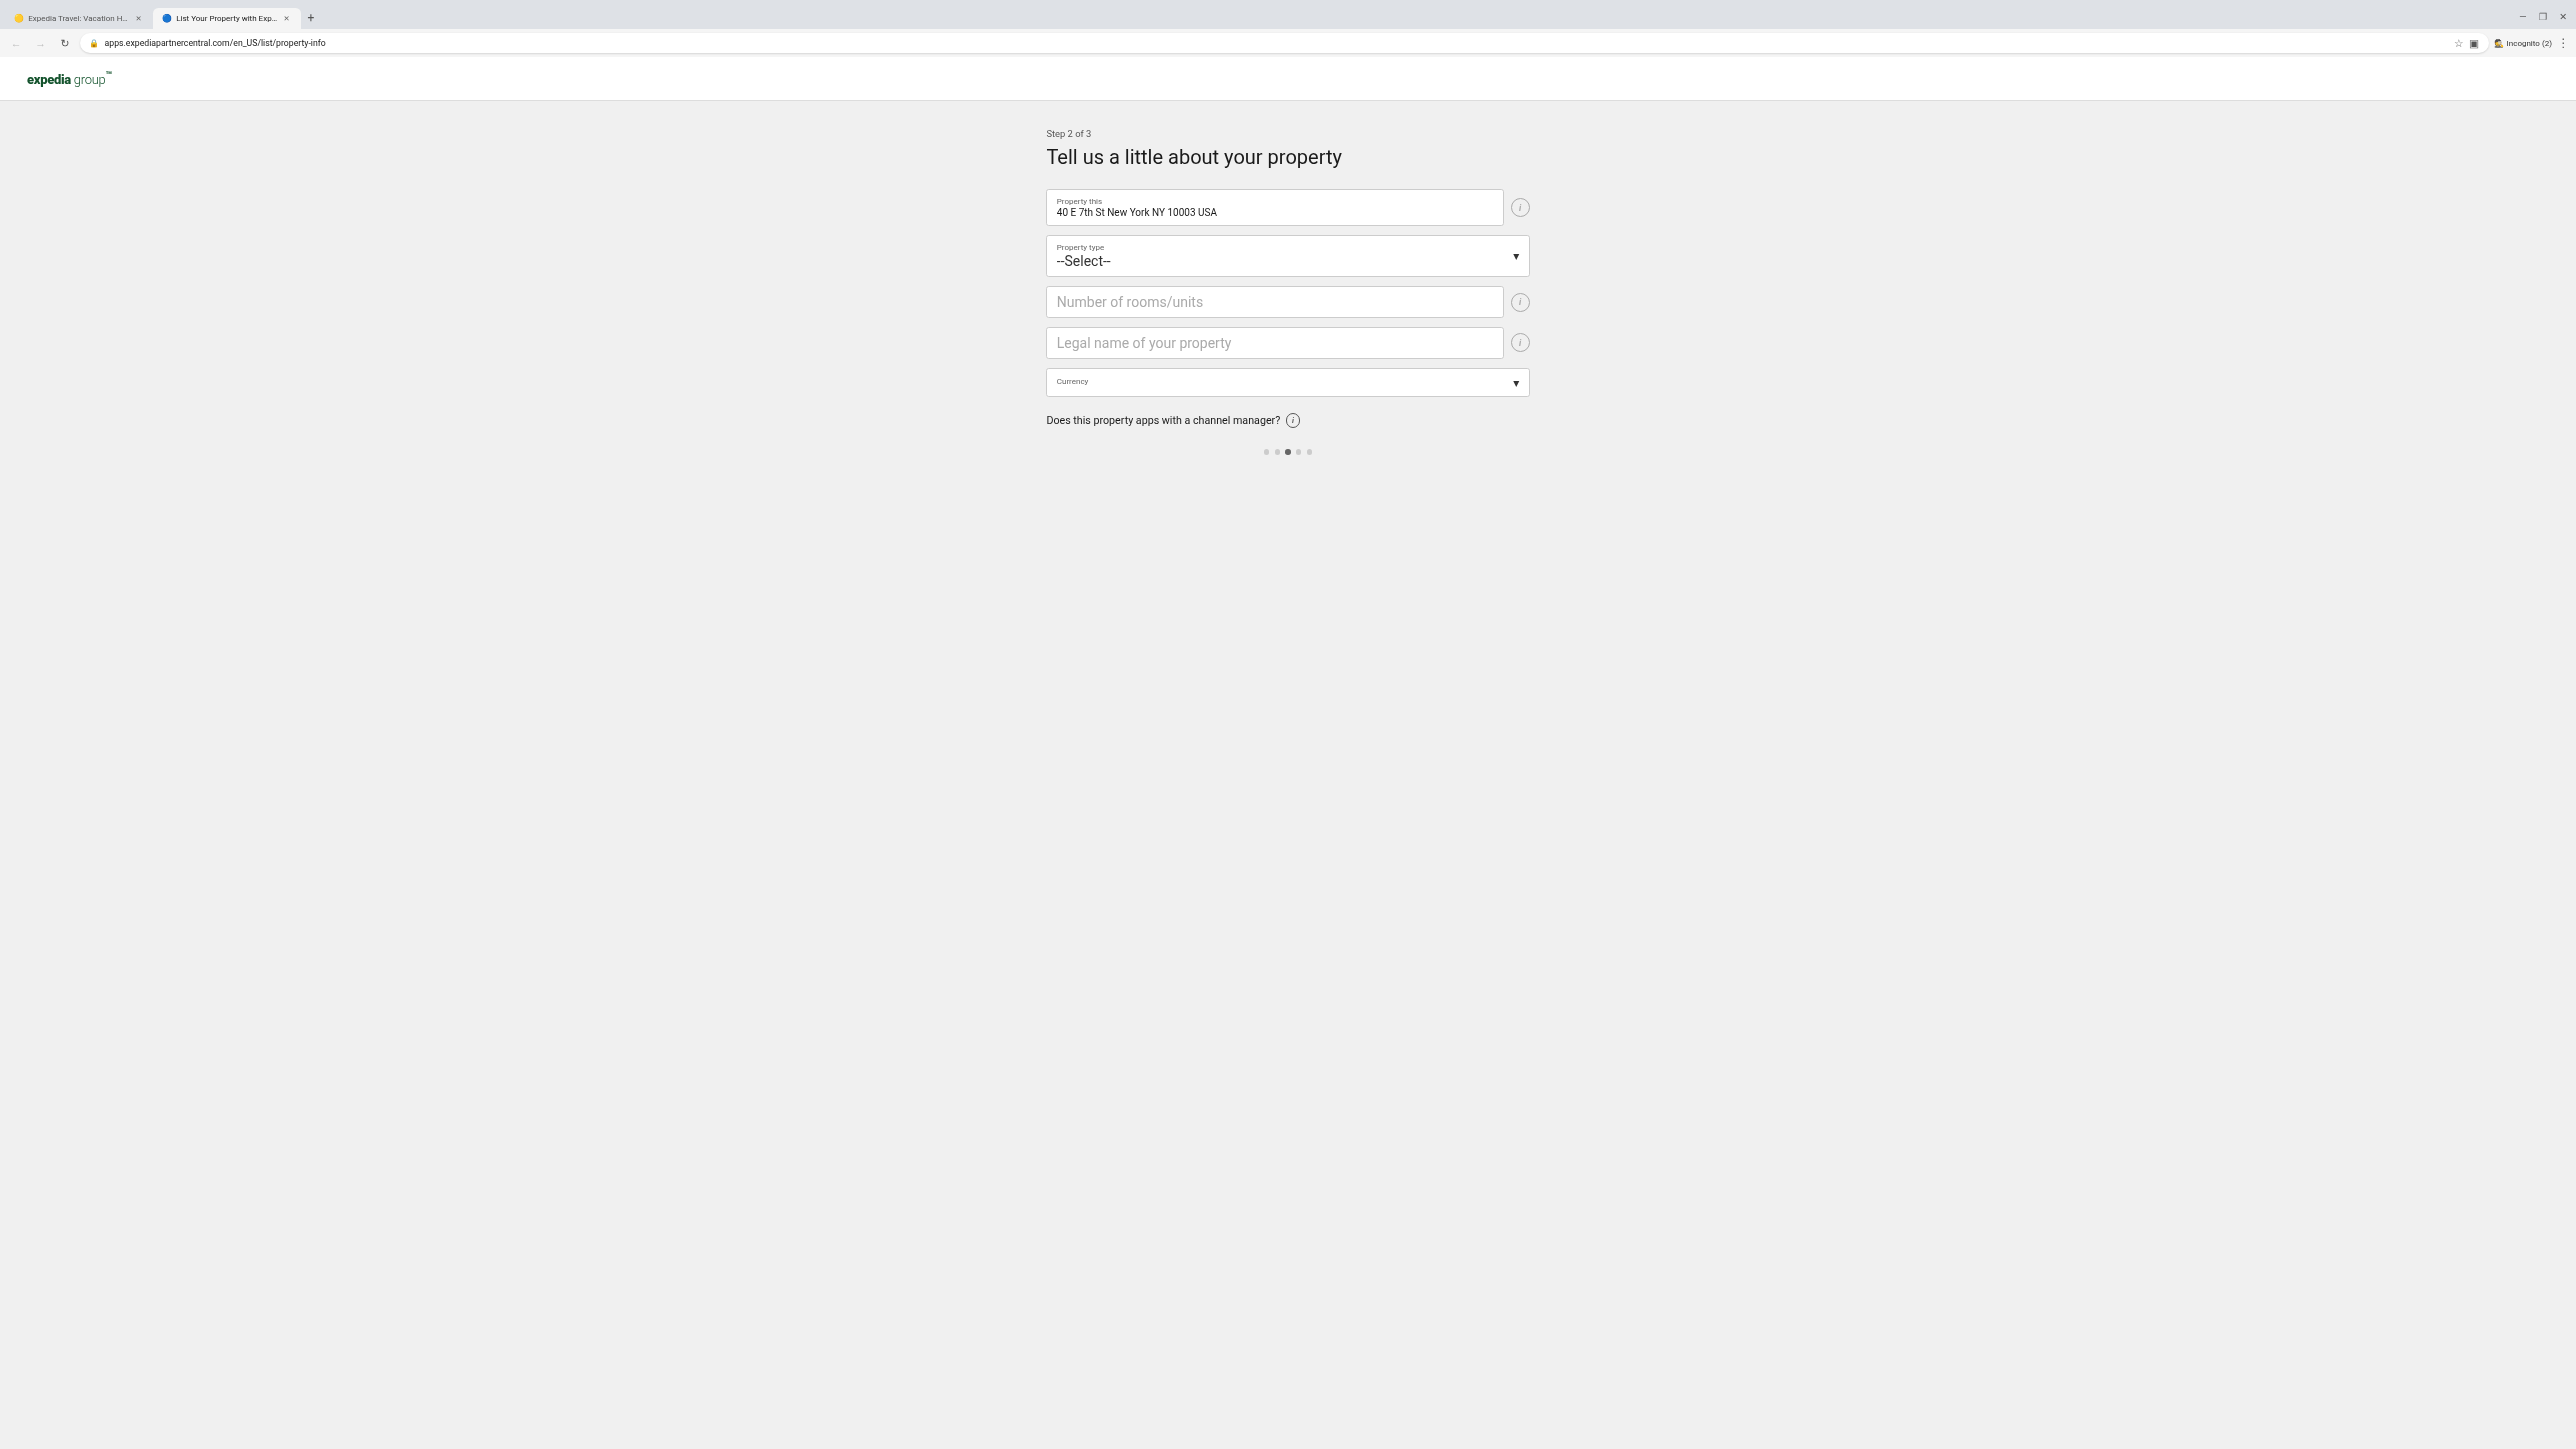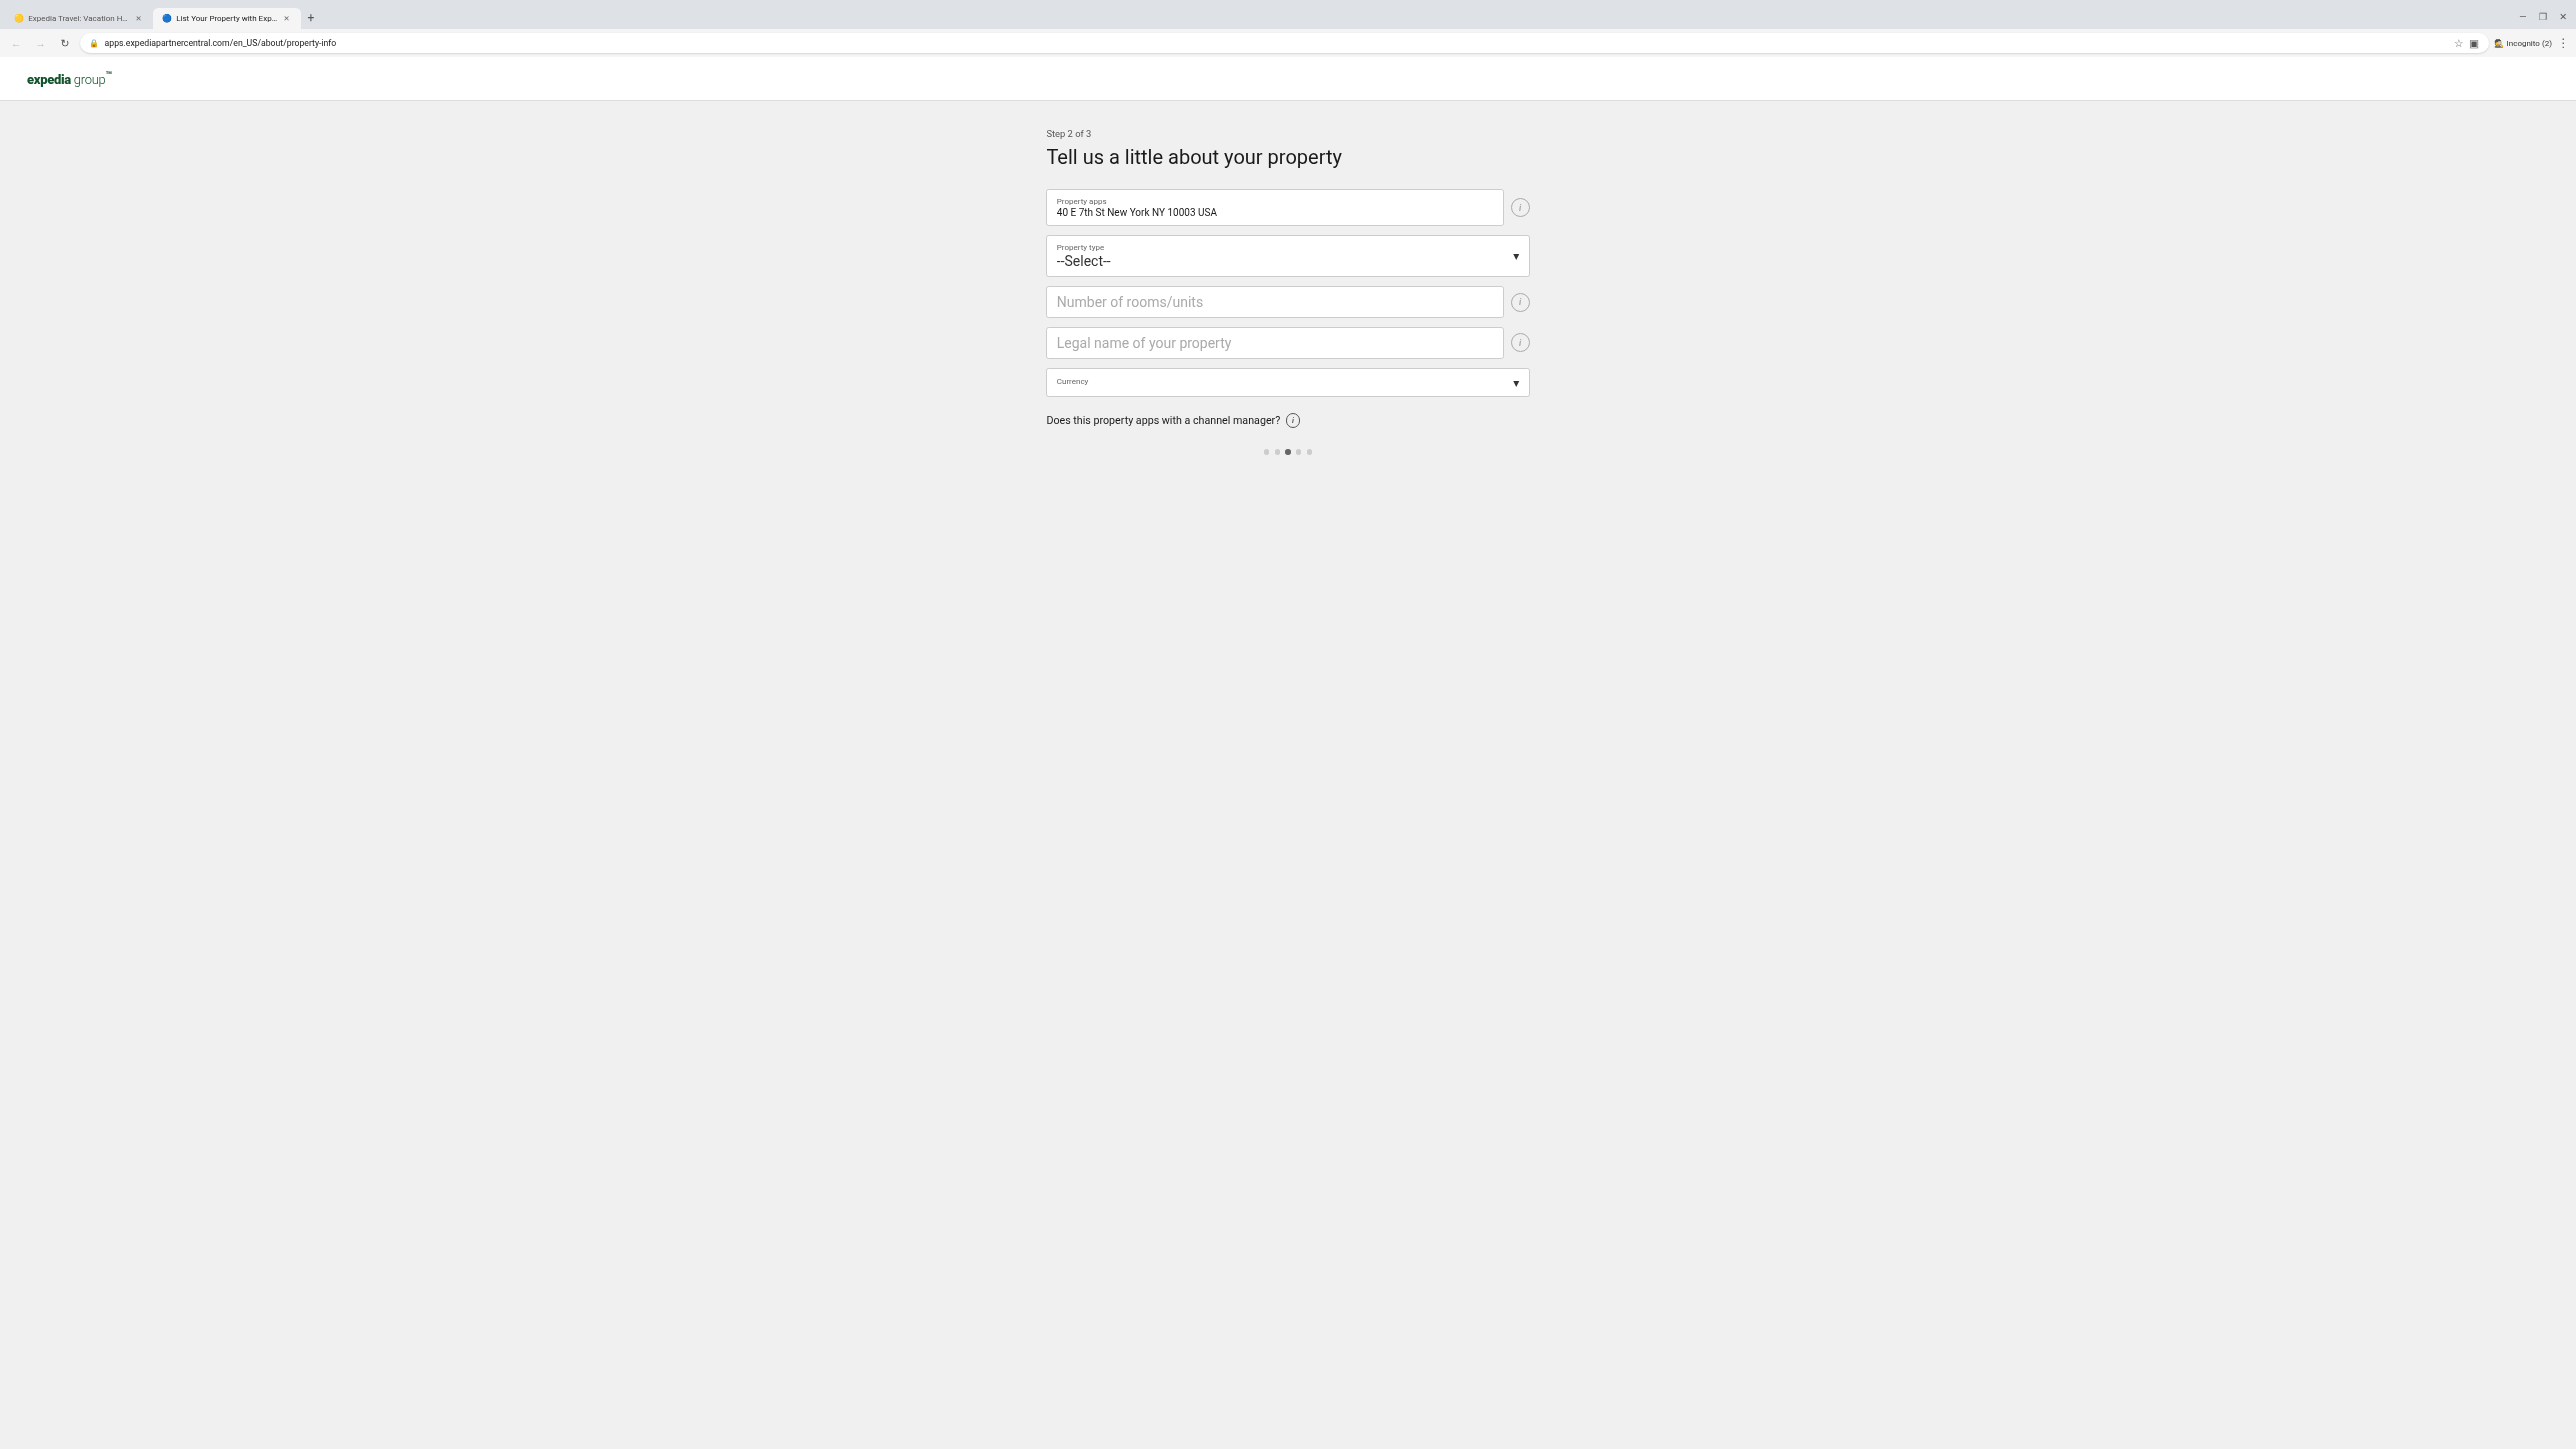--- a/index.html
+++ b/index.html
@@ -415,21 +415,21 @@
       <div class="window-control">✕</div>
     </div>
   </div>
 
   <div class="omnibar-row">
     <div class="nav-btn disabled">←</div>
     <div class="nav-btn disabled">→</div>
     <div class="nav-btn">↻</div>
     <div class="omnibar">
       <span class="omnibar-lock">🔒</span>
-      <span class="omnibar-url">apps.expediapartnercentral.com/en_US/about/property-info</span>
+      <span class="omnibar-url">apps.expediapartnercentral.com/en_US/list/property-info</span>
       <span class="omnibar-star">☆</span>
       <span class="omnibar-sidebar">▣</span>
     </div>
     <div class="omnibar-profile">
       <span>🕵</span>
       <span>Incognito (2)</span>
     </div>
     <div class="omnibar-menu">⋮</div>
   </div>
 </div>
@@ -440,21 +440,21 @@
     <span class="group"> group</span><sup>™</sup>
   </div>
 </div>
 
 <div class="page-content">
   <div class="step-label">Step 2 of 3</div>
   <h1 class="page-title">Tell us a little about your property</h1>
 
   <div class="form-group field-with-info">
     <div class="form-field">
-      <span class="field-label">Property apps</span>
+      <span class="field-label">Property this</span>
       <span class="field-value">40 E 7th St New York NY 10003 USA</span>
     </div>
     <div class="info-icon">i</div>
   </div>
 
   <div class="form-group">
     <div class="form-field select-field">
       <div>
         <span class="field-label">Property type</span>
         <span class="select-value">--Select--</span>

